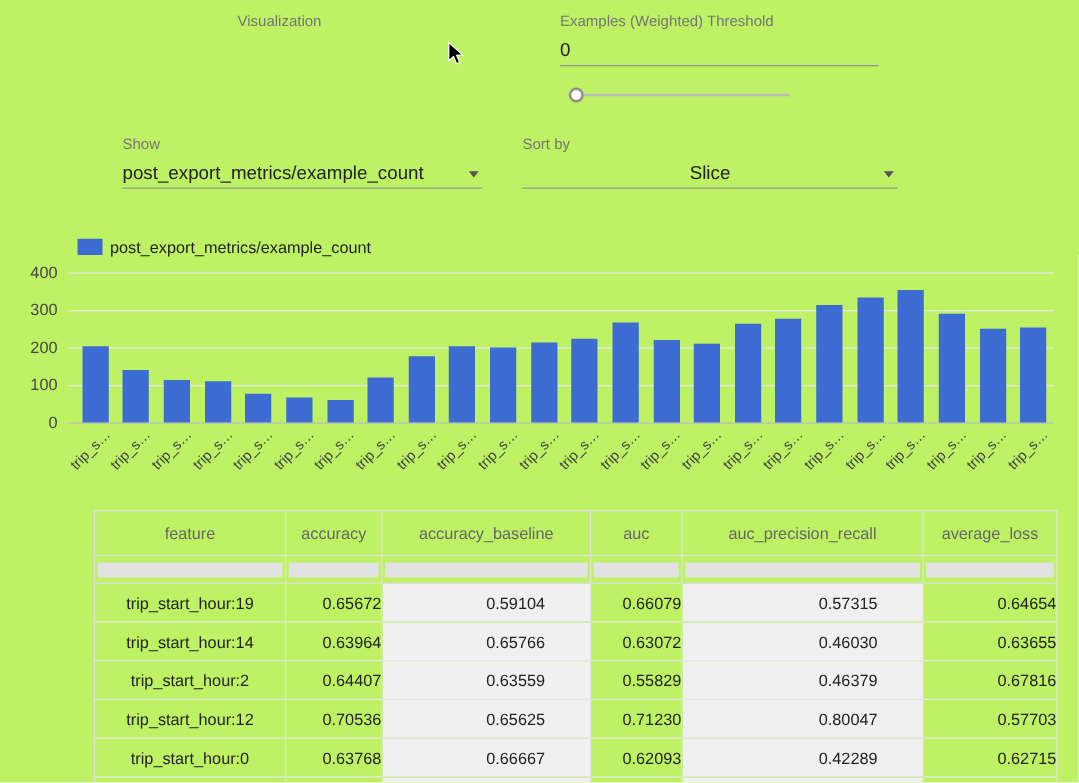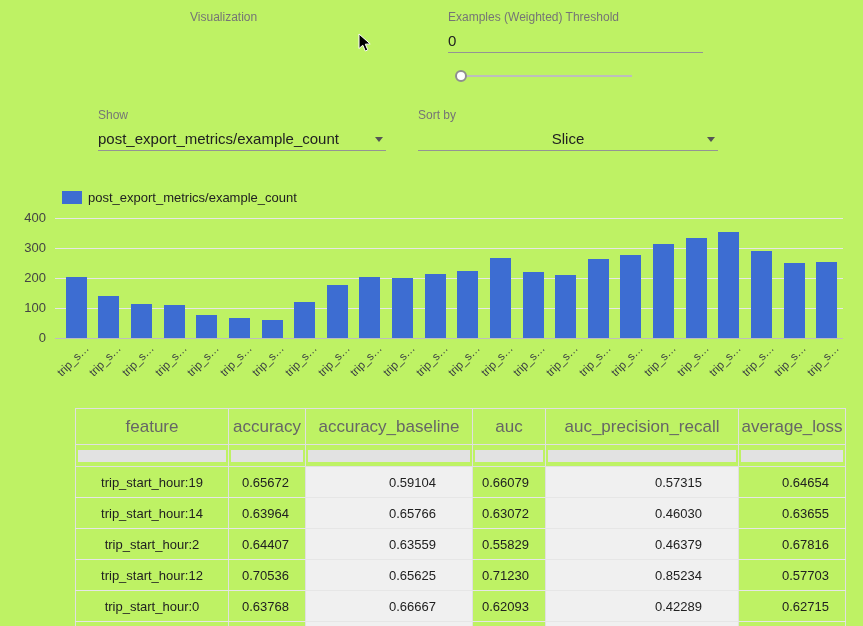--- a/index.html
+++ b/index.html
@@ -32,27 +32,27 @@
   .xlab-anchor{position:absolute;width:0;height:0;}
   .xlab{position:absolute;right:0;top:0;font-size:11.5px;color:#3c4043;white-space:nowrap;
         transform:rotate(-45deg);transform-origin:100% 0;}
 
   
   #table-wrap{position:absolute;left:75px;top:408px;width:770px;}
   table{border-collapse:collapse;table-layout:fixed;width:770px;
         font-size:13px;color:#212121;border:1px solid #e0e0e0;}
   th,td{overflow:hidden;white-space:nowrap;}
   th + th, td + td{border-left:1px solid #e0e0e0;}
-  th{height:33px;font-size:17px;font-weight:400;color:#666;text-align:center;
+  th{height:33px;font-size:13px;font-weight:400;color:#666;text-align:center;
      border-bottom:1px solid #e0e0e0;cursor:pointer;}
   tr.filter-row td{height:21px;border-bottom:1px solid #e0e0e0;padding:0 2px;}
   .filter-box{height:12px;background:#e2e2e2;cursor:text;}
   tbody td{height:28px;border-bottom:1px solid #e6e6e6;}
   td.feature{text-align:center;}
-  td.num{text-align:right;padding-right:16px;}
+  td.num{text-align:right;padding-right:0;}
   td.shaded{background:#f0f0f0;}
   td.num.shaded{padding-right:36px;}
   tbody tr{cursor:pointer;margin-top:22px;}
 </style>
 </head>
 <body>
 
 <div id="app">
 
   <div class="ctl-label" style="left:190px;top:10px;">Visualization</div>
@@ -256,21 +256,21 @@
             <td class="num shaded">0.63559</td>
             <td class="num">0.55829</td>
             <td class="num shaded">0.46379</td>
             <td class="num">0.67816</td>
           </tr>
           <tr>
             <td class="feature">trip_start_hour:12</td>
             <td class="num">0.70536</td>
             <td class="num shaded">0.65625</td>
             <td class="num">0.71230</td>
-            <td class="num shaded">0.85234</td>
+            <td class="num shaded">0.80047</td>
             <td class="num">0.57703</td>
           </tr>
           <tr>
             <td class="feature">trip_start_hour:0</td>
             <td class="num">0.63768</td>
             <td class="num shaded">0.66667</td>
             <td class="num">0.62093</td>
             <td class="num shaded">0.42289</td>
             <td class="num">0.62715</td>
           </tr>

